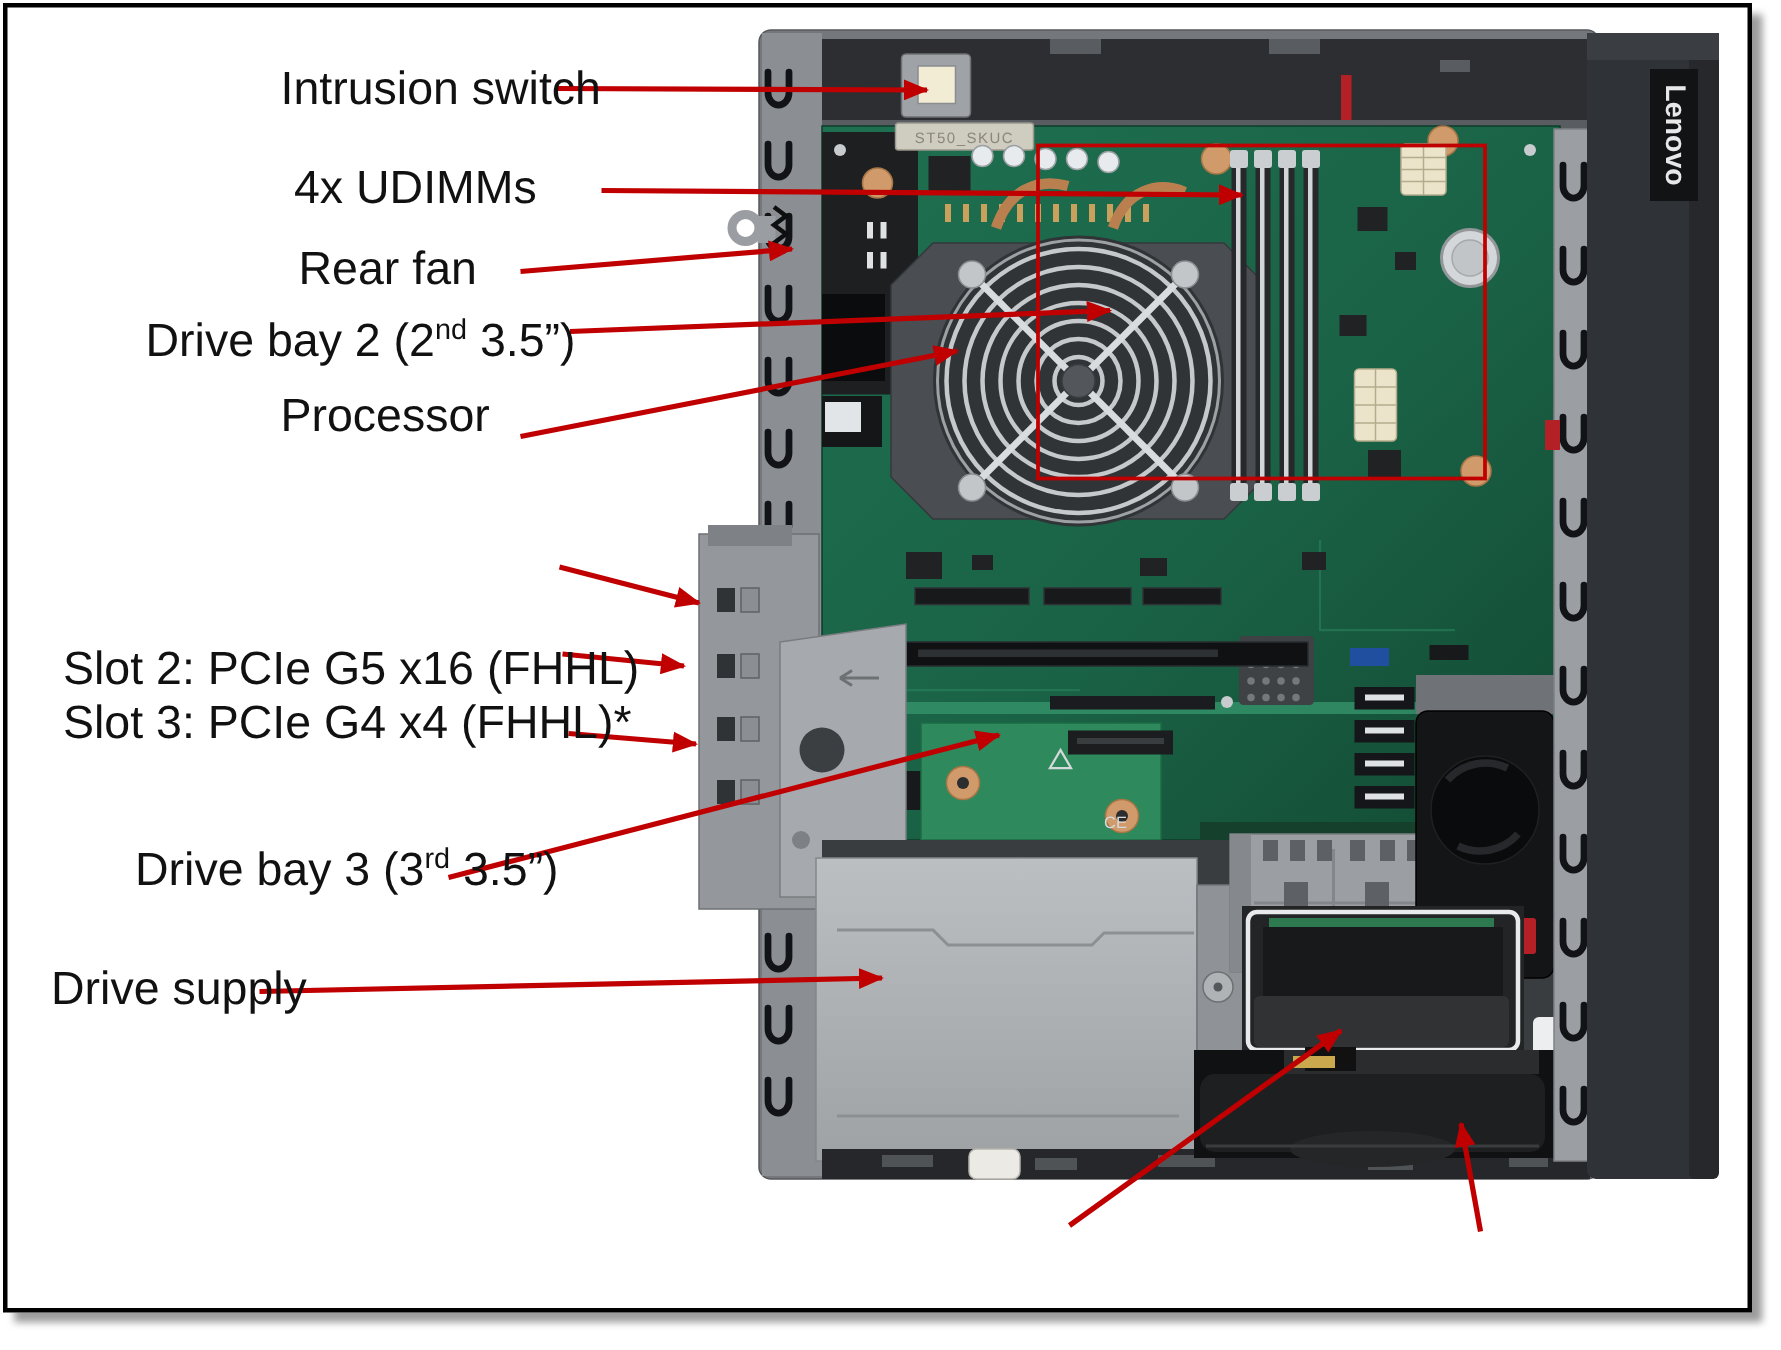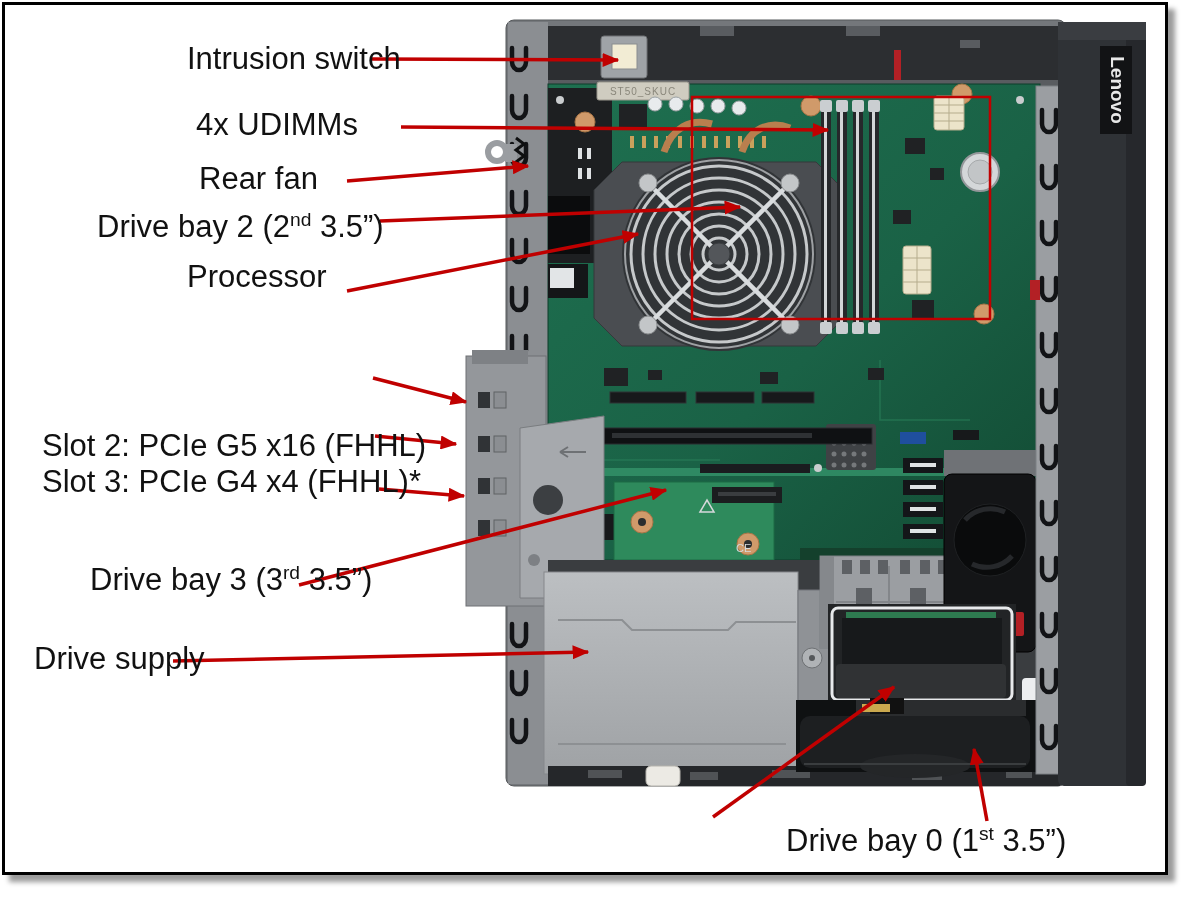--- a/index.html
+++ b/index.html
@@ -430,14 +430,13 @@
 
   <div class="label l-intrusion">Intrusion switch</div>
   <div class="label l-udimms">4x UDIMMs</div>
   <div class="label l-rearfan">Rear fan</div>
   <div class="label l-bay2"><span>Drive bay 2 (2</span><sup>nd</sup><span> 3.5”)</span></div>
   <div class="label l-processor">Processor</div>
   <div class="label l-slot2">Slot 2: PCIe G5 x16 (FHHL)</div>
   <div class="label l-slot3">Slot 3: PCIe G4 x4 (FHHL)*</div>
   <div class="label l-bay3"><span>Drive bay 3 (3</span><sup>rd</sup><span> 3.5”)</span></div>
   <div class="label l-psu">Drive supply</div>
-  <div class="label l-bay0"><span>Drive bay 0 (1</span><sup>st</sup><span> 3.5”)</span></div>
 </div>
 
 </body></html>

